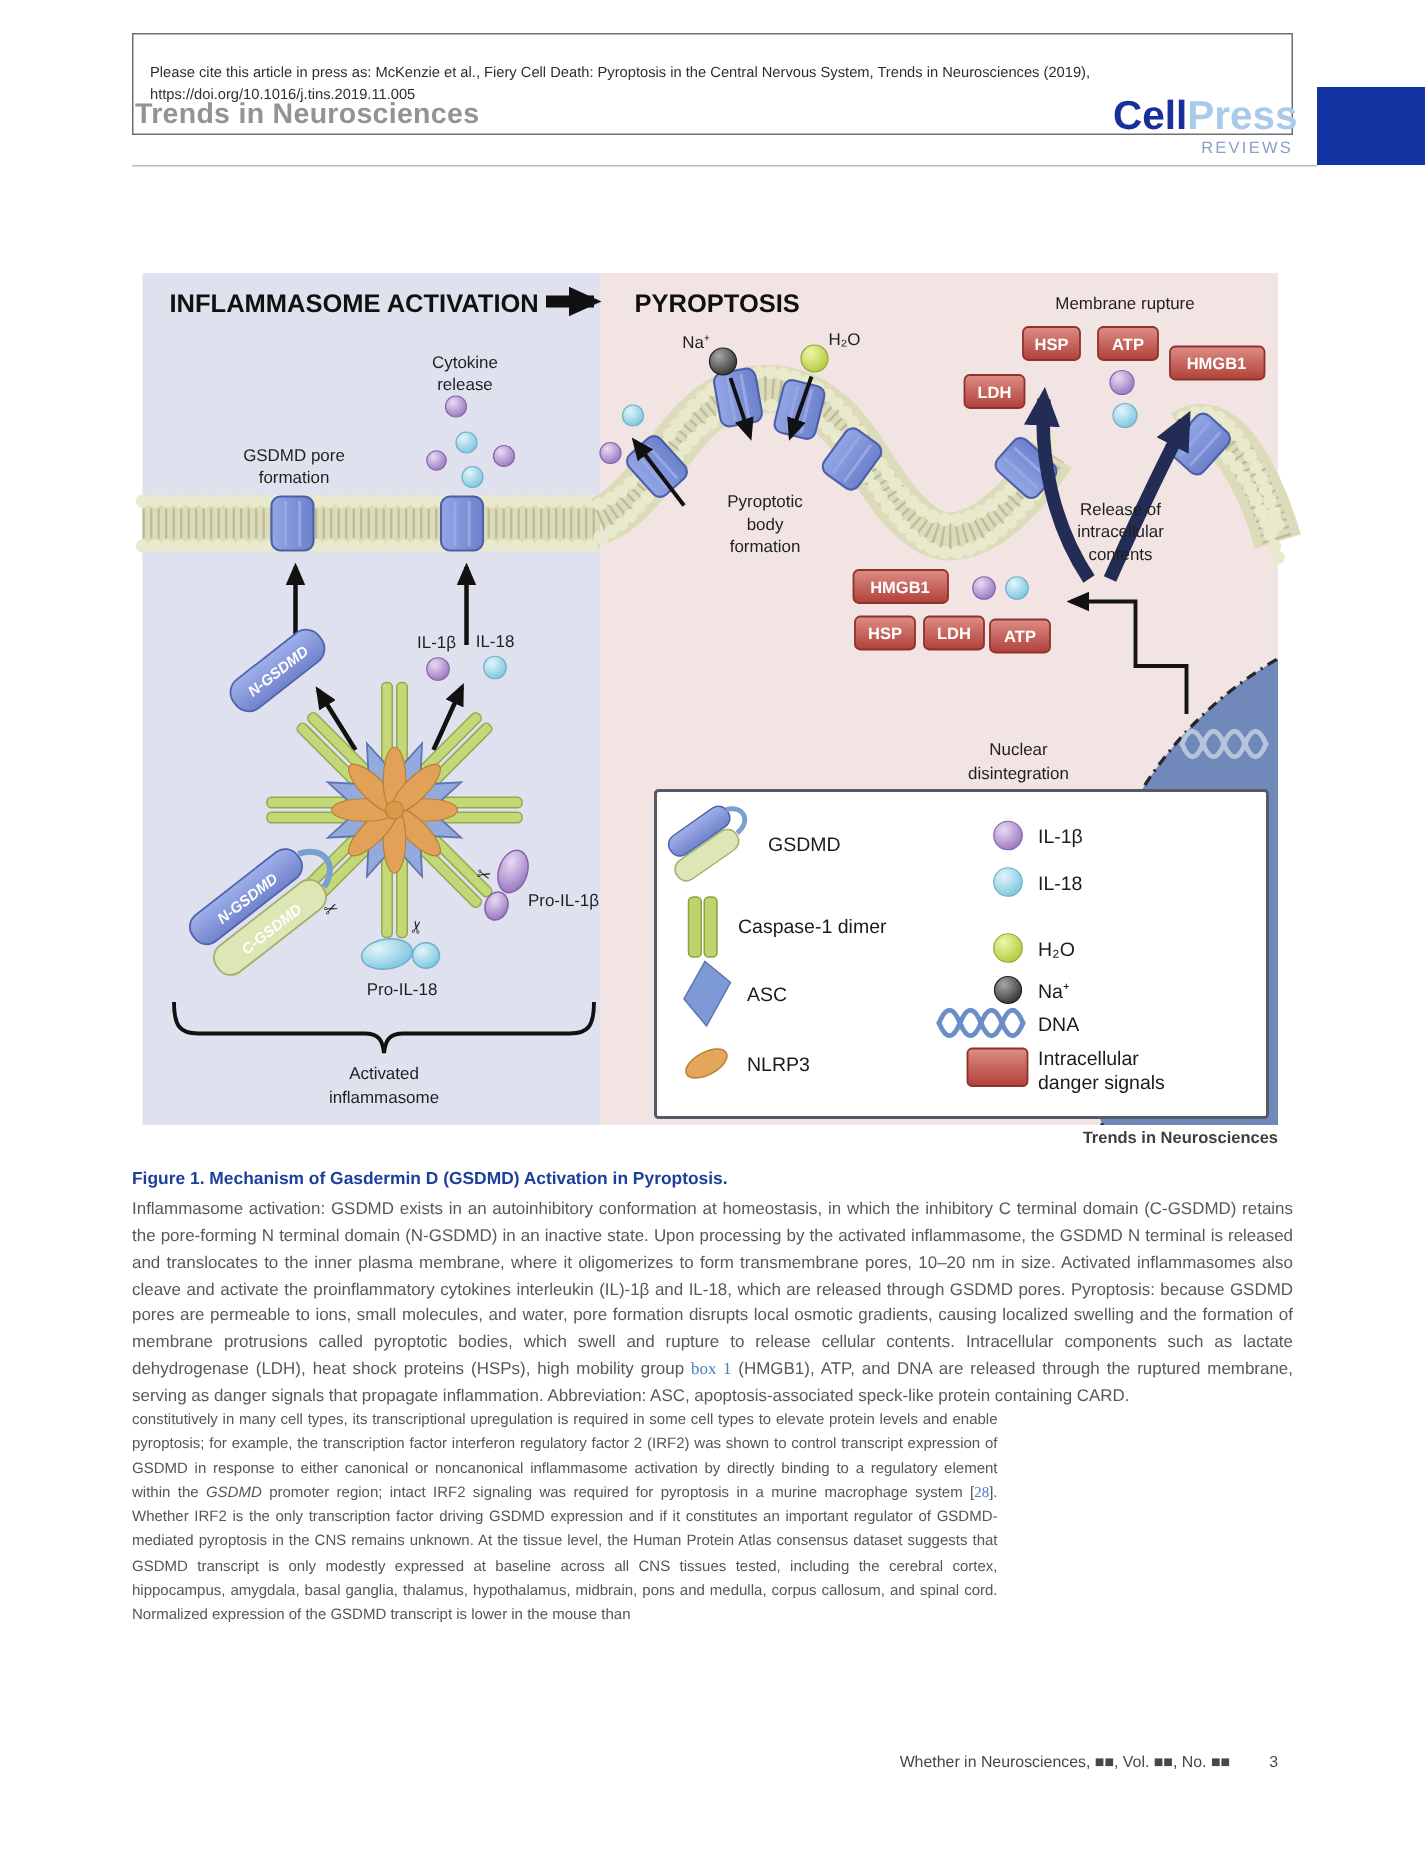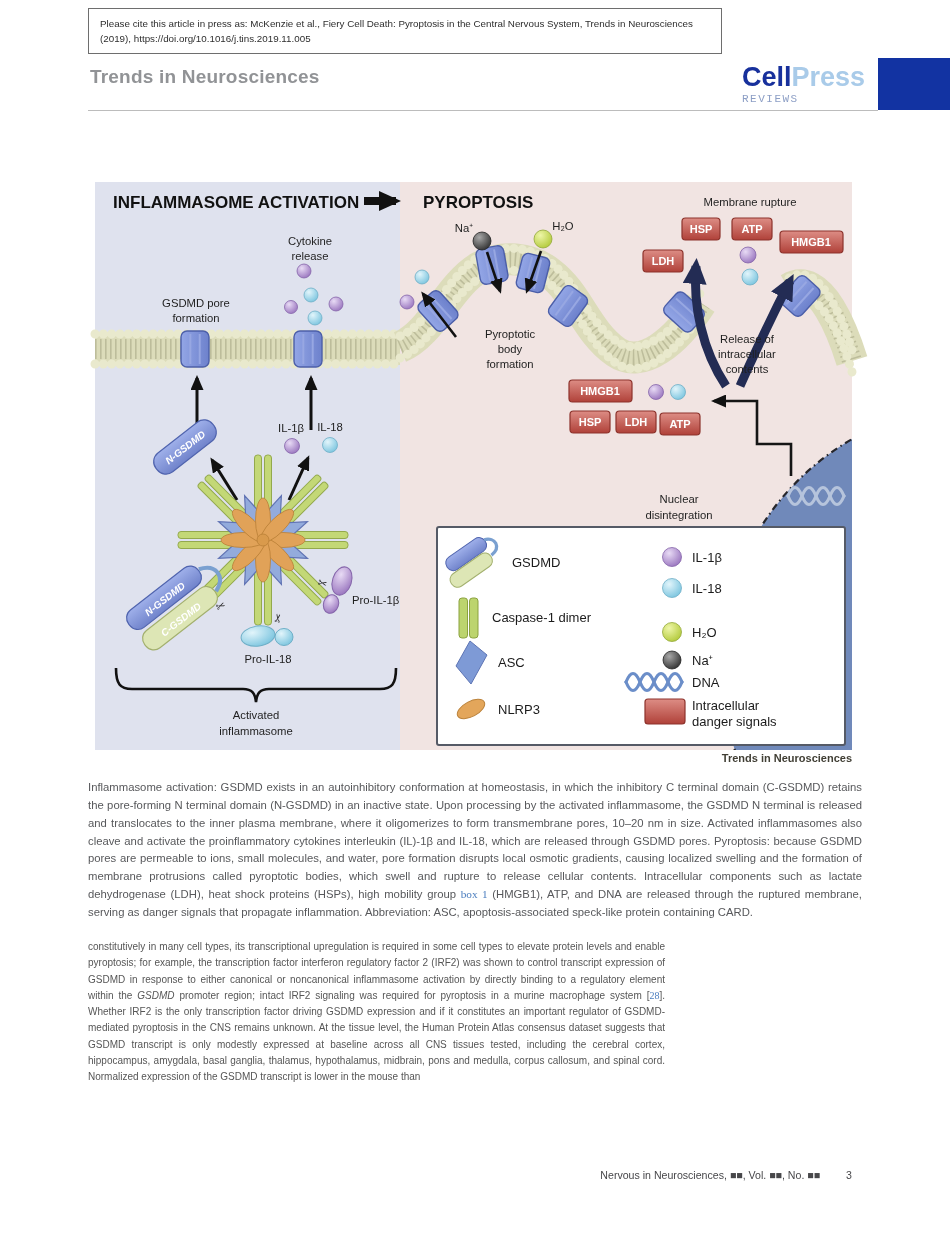--- a/index.html
+++ b/index.html
@@ -1,24 +1,24 @@
 <!DOCTYPE html>
 <html><head>
 <meta charset="utf-8">
 <style>
   html,body{margin:0;padding:0;background:#ffffff;}
   body{width:950px;height:1234px;position:relative;font-family:"Liberation Sans",sans-serif;}
   .abs{position:absolute;}
-  .citebox{left:88px;top:8px;width:634px;box-sizing:border-box;border:1.3px solid #6e6e6e;
-           padding:7px 11px;font-size:9.8px;line-height:1.55;color:#2e2e2e;}
+  .citebox{left:88px;top:22px;width:774px;box-sizing:border-box;border:1.3px solid #6e6e6e;
+           padding:18px 11px;font-size:9.8px;line-height:1.55;color:#2e2e2e;}
   .jtitle{left:90px;top:66px;font-size:19px;font-weight:bold;color:#919396;letter-spacing:.2px;}
-  .logo{left:742px;top:64px;width:120px;text-align:left;line-height:1;}
+  .logo{left:742px;top:64px;width:120px;text-align:right;line-height:1;}
   .logo .cell{font-size:27px;font-weight:bold;color:#17309c;}
   .logo .press{font-size:27px;font-weight:bold;color:#a9cbe9;}
-  .logo .reviews{display:block;font-size:11px;letter-spacing:1.5px;color:#8c9ec5;margin-top:3px;font-family:Liberation Mono, monospace;}
+  .logo .reviews{display:block;font-size:11px;letter-spacing:1.5px;color:#8c9ec5;margin-top:3px;}
   .bluebox{left:878px;top:58px;width:72px;height:52px;background:#1233a2;}
   .hr{left:88px;top:110px;width:790px;height:1px;background:#bcbcbc;}
   .figsvg{left:0;top:0;width:950px;height:1234px;}
   .captionwrap{left:88px;top:779px;width:774px;}
   .cap-title{font-size:11.6px;font-weight:bold;color:#1d3f9c;margin:0 0 6px 0;}
   .cap-body{font-size:11.3px;color:#57585b;line-height:1.58;text-align:justify;}
   .bodytext{left:88px;top:939px;width:577px;font-size:10px;color:#565656;line-height:1.63;text-align:justify;}
   .footer{left:88px;top:1169px;width:764px;display:flex;justify-content:flex-end;align-items:baseline;gap:26px;
           font-size:10.6px;color:#47474a;}
   .seg-link{color:#4a7dbe;font-family:Liberation Serif, serif;}
@@ -343,21 +343,22 @@
     <text x="692" y="687" class="legtext">DNA</text>
     <rect x="645" y="699" width="40" height="25" rx="3" fill="url(#redG)" stroke="#8d332c" stroke-width="1.2"></rect>
     <text x="692" y="710" class="legtext">Intracellular</text>
     <text x="692" y="726" class="legtext">danger signals</text>
   </g>
 
   <text x="852" y="762" class="credit">Trends in Neurosciences</text>
 </svg>
 
 <div class="abs captionwrap">
+  <div class="cap-title">Figure 1.  Mechanism of Gasdermin D (GSDMD) Activation in Pyroptosis.</div>
   <div class="cap-body"><span>Inflammasome activation: GSDMD exists in an autoinhibitory conformation at homeostasis, in which the inhibitory C terminal domain (C-GSDMD) retains the pore-forming N terminal domain (N-GSDMD) in an inactive state. Upon processing by the activated inflammasome, the GSDMD N terminal is released and translocates to the inner plasma membrane, where it oligomerizes to form transmembrane pores, 10–20 nm in size. Activated inflammasomes also cleave and activate the proinflammatory cytokines interleukin (IL)-1β and IL-18, which are released through GSDMD pores. Pyroptosis: because GSDMD pores are permeable to ions, small molecules, and water, pore formation disrupts local osmotic gradients, causing localized swelling and the formation of membrane protrusions called pyroptotic bodies, which swell and rupture to release cellular contents. Intracellular components such as lactate dehydrogenase (LDH), heat shock proteins (HSPs), high mobility group </span><span class="seg-link">box 1</span><span> (HMGB1), ATP, and DNA are released through the ruptured membrane, serving as danger signals that propagate inflammation. Abbreviation: ASC, apoptosis-associated speck-like protein containing CARD.</span></div>
 </div>
 
 <div class="abs bodytext"><span>constitutively in many cell types, its transcriptional upregulation is required in some cell types to elevate protein levels and enable pyroptosis; for example, the transcription factor interferon regulatory factor 2 (IRF2) was shown to control transcript expression of GSDMD in response to either canonical or noncanonical inflammasome activation by directly binding to a regulatory element within the </span><span class="seg-italic">GSDMD</span><span> promoter region; intact IRF2 signaling was required for pyroptosis in a murine macrophage system [</span><span class="seg-link">28</span><span>]. Whether IRF2 is the only transcription factor driving GSDMD expression and if it constitutes an important regulator of GSDMD-mediated pyroptosis in the CNS remains unknown. At the tissue level, the Human Protein Atlas consensus dataset suggests that GSDMD transcript is only modestly expressed at baseline across all CNS tissues tested, including the cerebral cortex, hippocampus, amygdala, basal ganglia, thalamus, hypothalamus, midbrain, pons and medulla, corpus callosum, and spinal cord. Normalized expression of the GSDMD transcript is lower in the mouse than</span></div>
 
 <div class="abs footer">
-  <span>Nervous in Neurosciences, ■■, Vol. ■■, No. ■■</span>
+  <span>Whether in Neurosciences, ■■, Vol. ■■, No. ■■</span>
   <span>3</span>
 </div>
 
 </body></html>

